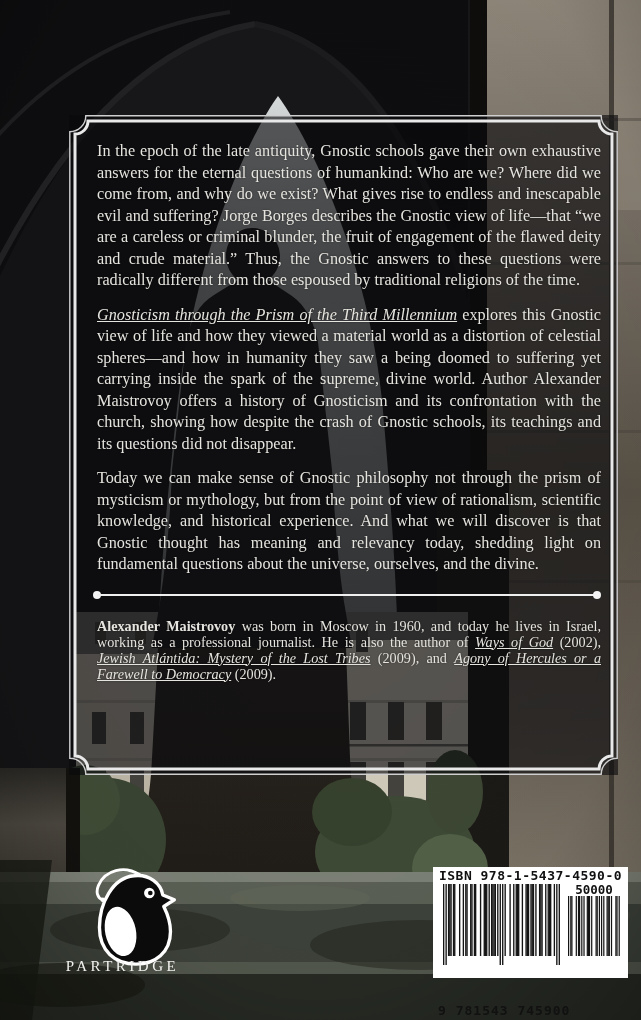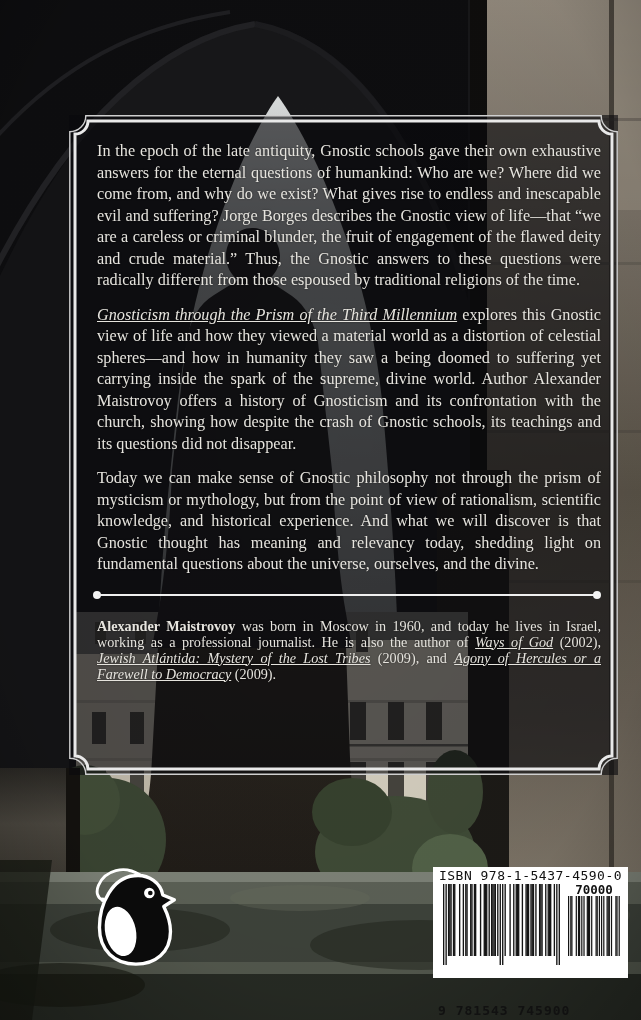--- a/index.html
+++ b/index.html
@@ -24,21 +24,21 @@
   .divider .dot.right{right:0;}
   
   .publisher-bird{position:absolute;left:86px;top:868px;}
   .pubname{position:absolute;left:40px;top:958px;width:165px;text-align:center;
            color:#f2f2f0;font-size:15px;letter-spacing:3.5px;
            font-family:"Liberation Serif","DejaVu Serif",serif;}
   
   .barcode{position:absolute;left:433px;top:867px;width:195px;height:111px;background:#fff;
            font-family:"DejaVu Sans Mono","Liberation Mono",monospace;color:#111;}
   .isbn{position:absolute;top:1px;left:0;right:0;text-align:center;
-        font-size:13px;font-weight:normal;letter-spacing:0.5px;}
+        font-size:13px;font-weight:bold;letter-spacing:0.5px;}
   .addon-label{position:absolute;left:133px;width:56px;top:15px;text-align:center;
                font-size:12.5px;font-weight:bold;}
   .bars-svg{position:absolute;left:0;top:0;}
   .digits{position:absolute;left:5px;top:96px;width:126px;font-size:13px;font-weight:bold;
           letter-spacing:1px;white-space:pre;margin-top:40px;}
 </style>
 </head>
 <body>
 
 <div class="cover">
@@ -206,24 +206,25 @@
   <svg class="publisher-bird" width="96" height="100" viewBox="0 0 100 104">
     <path d="M 56 7 C 40 -3 20 2 13 18 C 10 25 12 31 17 33" fill="none" stroke="#ffffff" stroke-width="3" stroke-linecap="round"></path>
     <circle cx="17.5" cy="33" r="2.4" fill="#ffffff"></circle>
     <path d="M 50 8 C 66 6 78 16 80 28 L 92 33 L 81 40
              C 86 50 88 58 88 66 C 88 88 72 100 52 100
              C 30 100 14 86 14 62 C 14 36 28 10 50 8 Z" fill="#0b0b0b" stroke="#ffffff" stroke-width="3.5" stroke-linejoin="round"></path>
     <ellipse cx="36" cy="66" rx="16" ry="26" transform="rotate(-12 36 66)" fill="#ffffff"></ellipse>
     <circle cx="66" cy="26" r="5.5" fill="#ffffff"></circle>
     <circle cx="67" cy="26" r="2.4" fill="#0b0b0b"></circle>
   </svg>
+  <div class="pubname">PARTRIDGE</div>
 
   <div class="barcode">
     <div class="isbn">ISBN 978-1-5437-4590-0</div>
-    <div class="addon-label">70000</div>
+    <div class="addon-label">50000</div>
     <svg id="barcode-svg" class="bars-svg" width="195" height="111" viewBox="0 0 195 111">
         <rect x="10.00" y="17" width="1.35" height="81" fill="#141414"></rect>
         <rect x="12.46" y="17" width="1.35" height="81" fill="#141414"></rect>
         <rect x="14.92" y="17" width="1.35" height="72" fill="#141414"></rect>
         <rect x="16.15" y="17" width="1.35" height="72" fill="#141414"></rect>
         <rect x="17.38" y="17" width="1.35" height="72" fill="#141414"></rect>
         <rect x="19.84" y="17" width="1.35" height="72" fill="#141414"></rect>
         <rect x="21.07" y="17" width="1.35" height="72" fill="#141414"></rect>
         <rect x="25.99" y="17" width="1.35" height="72" fill="#141414"></rect>
         <rect x="29.68" y="17" width="1.35" height="72" fill="#141414"></rect>

